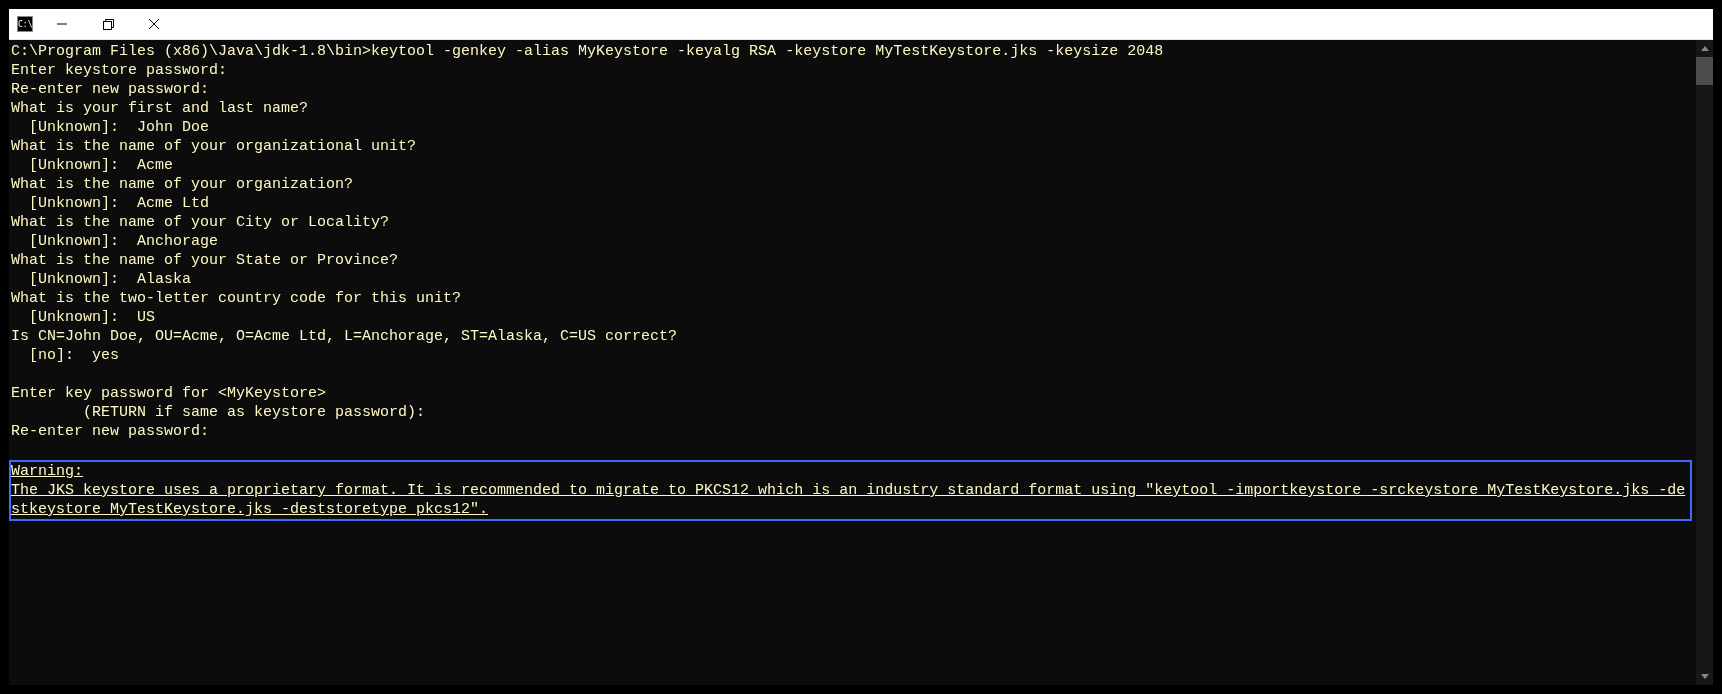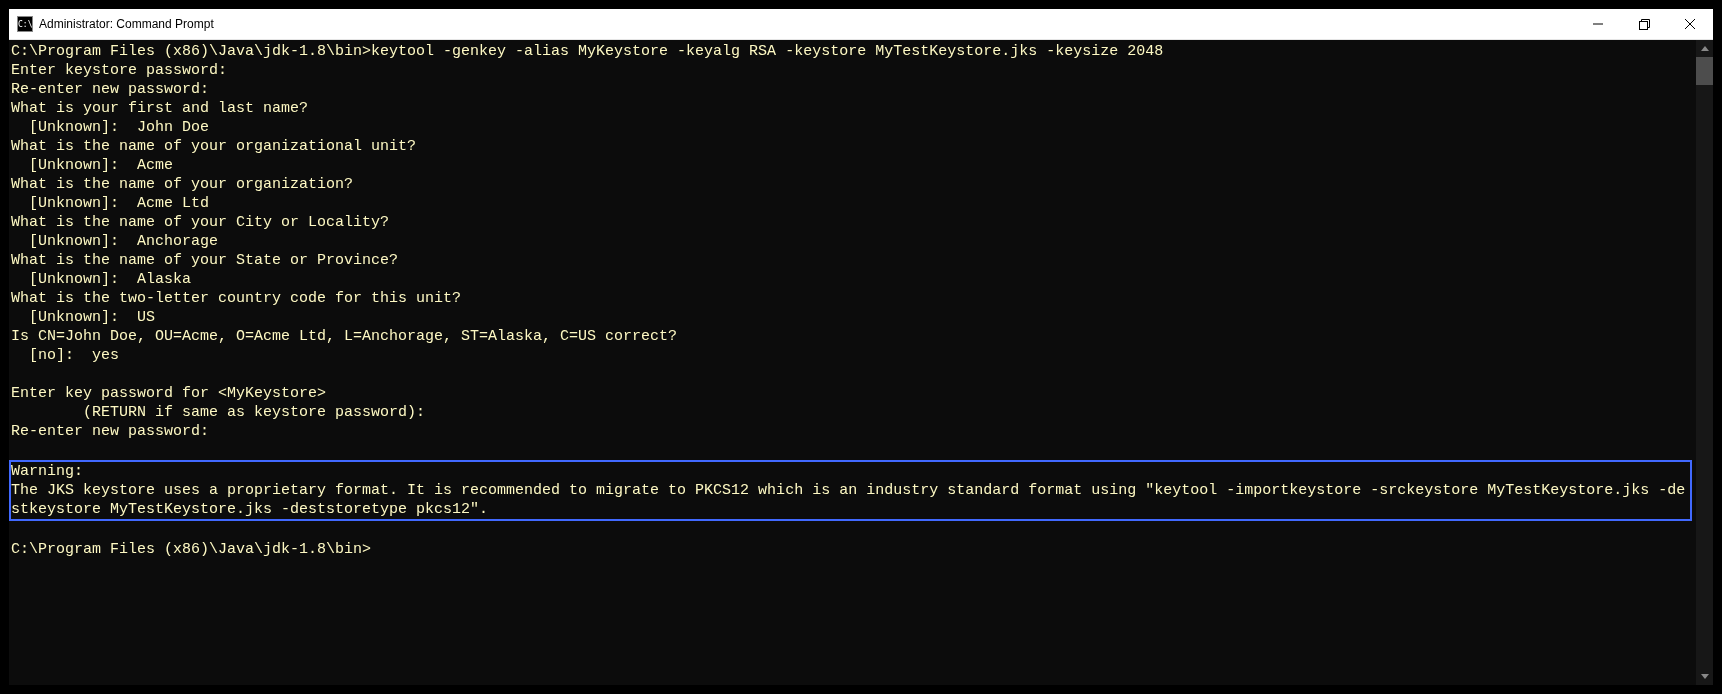--- a/index.html
+++ b/index.html
@@ -99,52 +99,52 @@
     left:0;
     width:17px;
     height:28px;
     background:#4d4d4d;
   }
   .hl {
     border:2px solid #4169ff;
     display:block;
     margin-left:-2px;
     padding-left:0;
+    text-decoration:underline;
   }
 </style>
 </head>
 <body>
 
 <div class="window">
   <div class="inner">
 
     <div class="titlebar">
       <div class="titlebar-icon">C:\</div>
-      <div class="titlebar-text">Administrator: Command Prompt</div>
       <div class="winbtn">
         <svg width="10" height="10" viewBox="0 0 10 10">
             <path d="M0 5 H10" stroke="#000" stroke-width="1"></path>
           </svg>
       </div>
       <div class="winbtn">
         <svg width="11" height="11" viewBox="0 0 11 11">
             <rect x="0.5" y="2.5" width="8" height="8" fill="none" stroke="#000" stroke-width="1"></rect>
             <path d="M2.5 2.5 V0.5 H10.5 V8.5 H8.5" fill="none" stroke="#000" stroke-width="1"></path>
           </svg>
       </div>
       <div class="winbtn">
         <svg width="10" height="10" viewBox="0 0 10 10">
             <path d="M0 0 L10 10 M10 0 L0 10" stroke="#000" stroke-width="1"></path>
           </svg>
       </div>
     </div>
 
     <div class="term-container">
       <div class="term" id="term"><div>C:\Program Files (x86)\Java\jdk-1.8\bin&gt;keytool -genkey -alias MyKeystore -keyalg RSA -keystore MyTestKeystore.jks -keysize 2048</div><div>Enter keystore password:</div><div>Re-enter new password:</div><div>What is your first and last name?</div><div>  [Unknown]:  John Doe</div><div>What is the name of your organizational unit?</div><div>  [Unknown]:  Acme</div><div>What is the name of your organization?</div><div>  [Unknown]:  Acme Ltd</div><div>What is the name of your City or Locality?</div><div>  [Unknown]:  Anchorage</div><div>What is the name of your State or Province?</div><div>  [Unknown]:  Alaska</div><div>What is the two-letter country code for this unit?</div><div>  [Unknown]:  US</div><div>Is CN=John Doe, OU=Acme, O=Acme Ltd, L=Anchorage, ST=Alaska, C=US correct?</div><div>  [no]:  yes</div><div>&nbsp;</div><div>Enter key password for &lt;MyKeystore&gt;</div><div>        (RETURN if same as keystore password):</div><div>Re-enter new password:</div><div>&nbsp;</div><div class="hl">Warning:
-The JKS keystore uses a proprietary format. It is recommended to migrate to PKCS12 which is an industry standard format using "keytool -importkeystore -srckeystore MyTestKeystore.jks -destkeystore MyTestKeystore.jks -deststoretype pkcs12".</div><div>&nbsp;</div><div>C:\Program Files (x86)\Java\jdk-1.8\bin&gt;</div></div>
+The JKS keystore uses a proprietary format. It is recommended to migrate to PKCS12 which is an industry standard format using "keytool -importkeystore -srckeystore MyTestKeystore.jks -destkeystore MyTestKeystore.jks -deststoretype pkcs12".</div><div>&nbsp;</div></div>
       <div class="scrollbar">
         <div class="scrollbar-arrow">
           <svg width="8" height="5" viewBox="0 0 8 5">
               <path d="M0 5 L4 0 L8 5 Z" fill="#888"></path>
             </svg>
         </div>
         <div class="scrollbar-thumb"></div>
         <div class="scrollbar-arrow" style="position:absolute;bottom:0;">
           <svg width="8" height="5" viewBox="0 0 8 5">
               <path d="M0 0 L4 5 L8 0 Z" fill="#888"></path>

